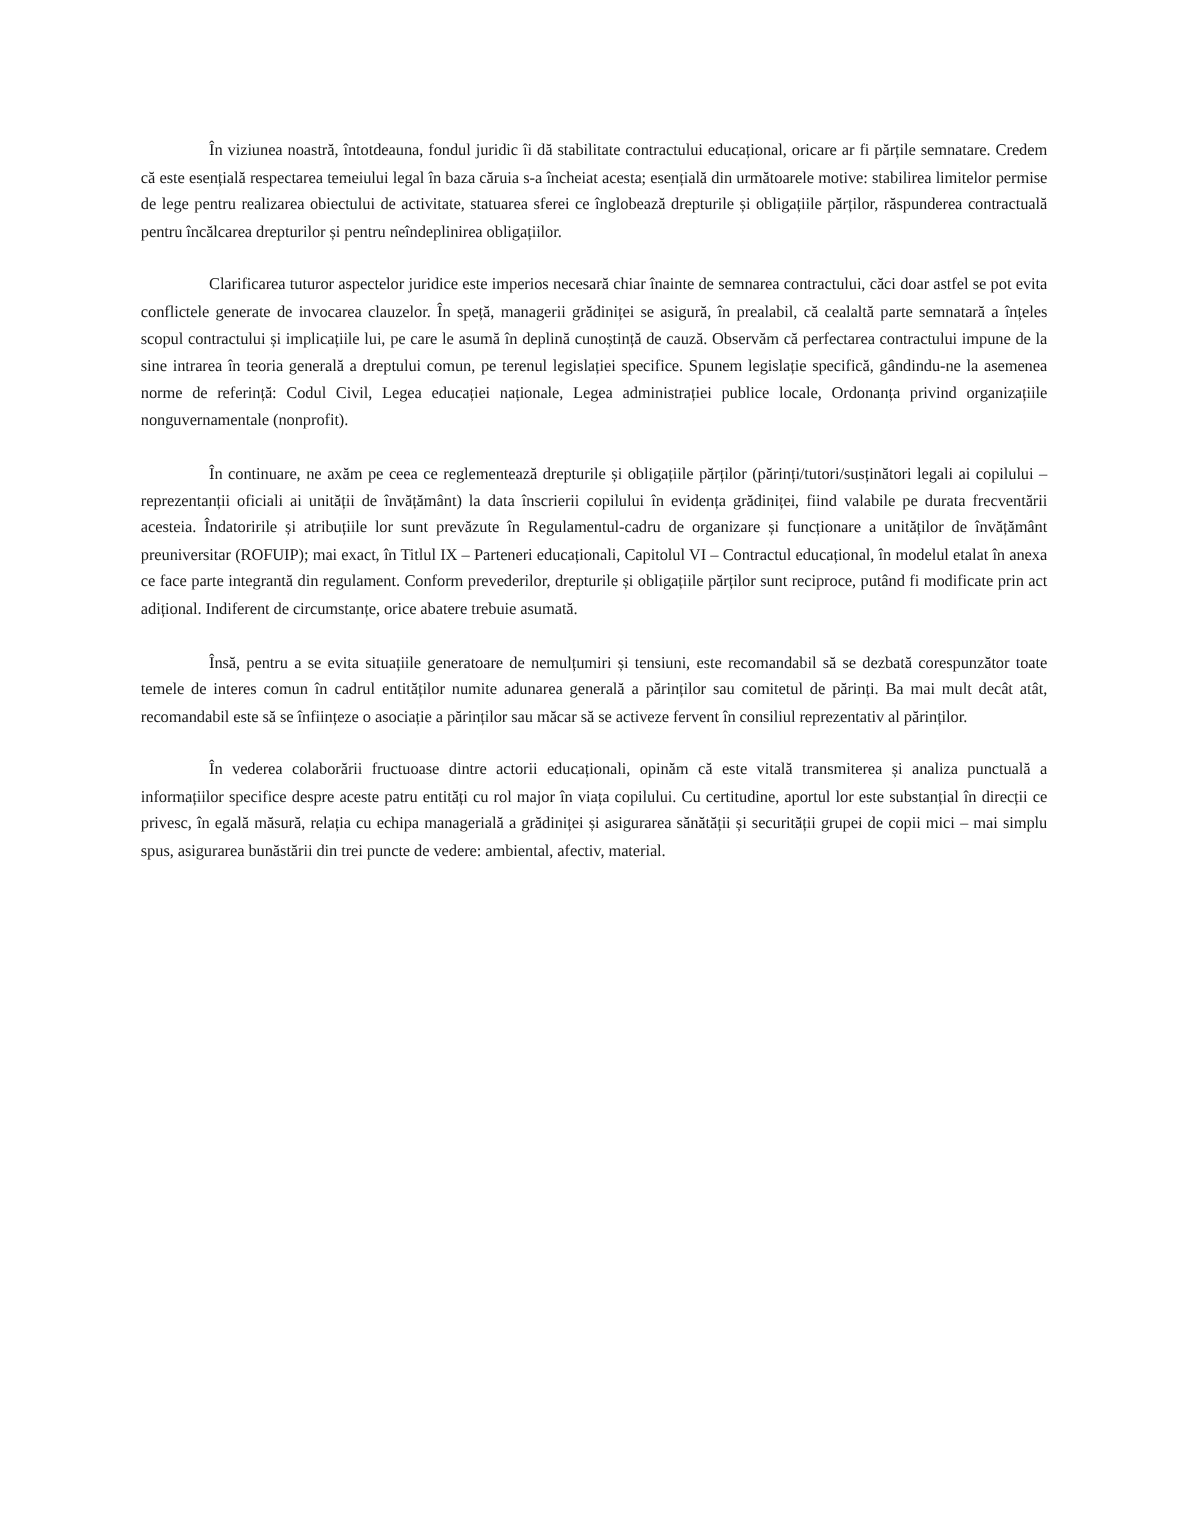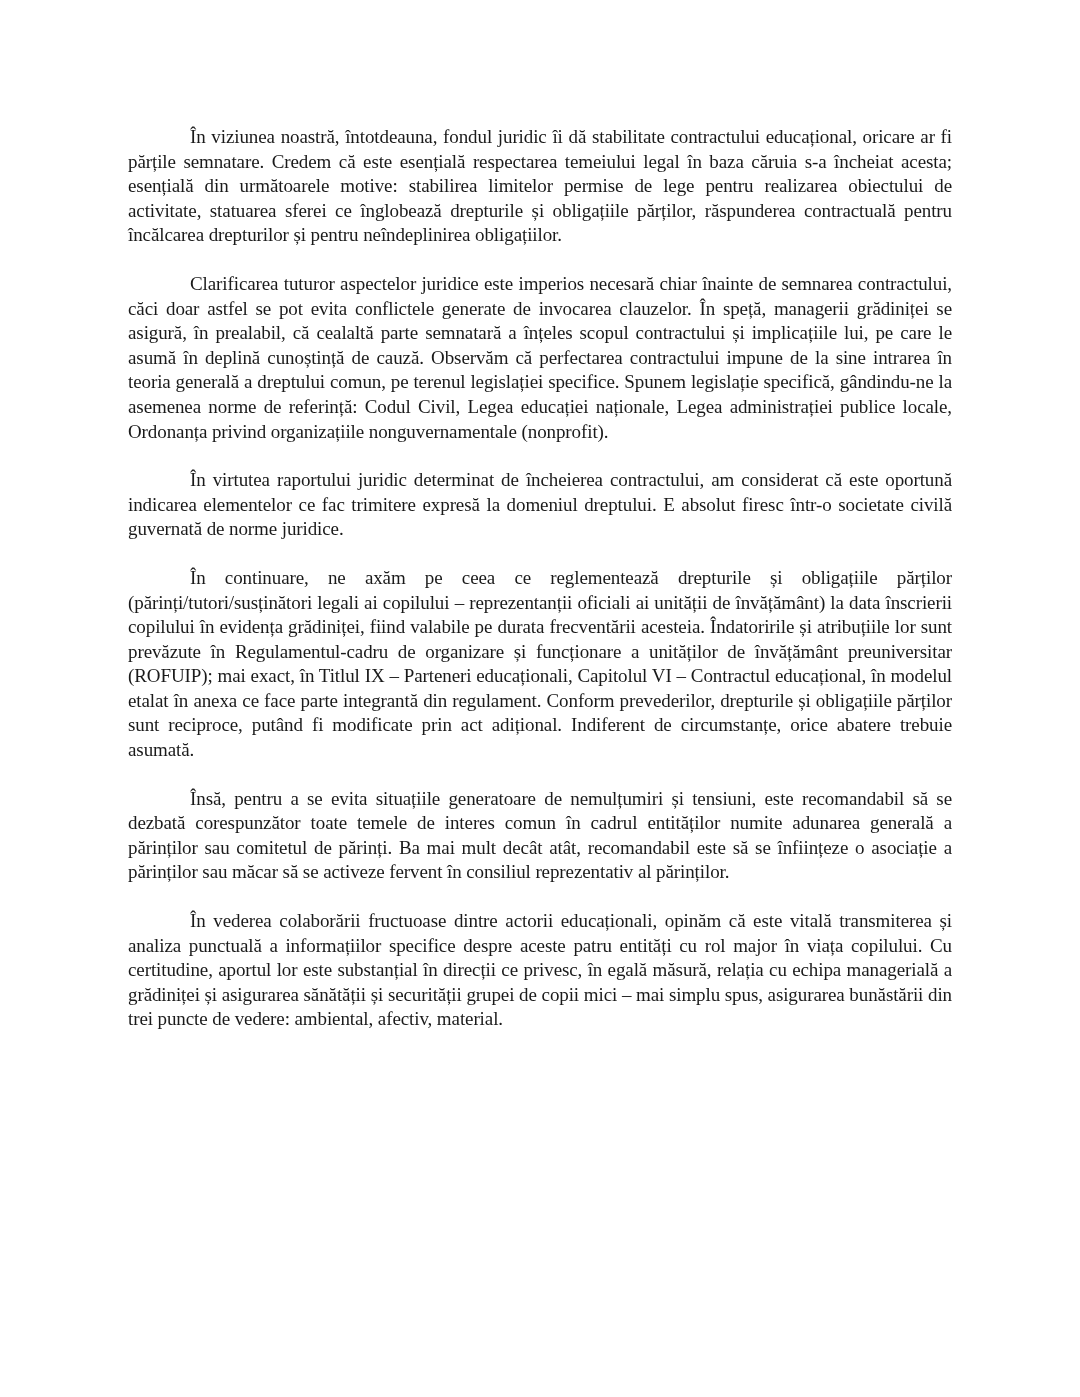--- a/index.html
+++ b/index.html
@@ -12,34 +12,33 @@
     height: 1397px;
     position: relative;
     overflow: hidden;
   }
   .page {
     position: absolute;
     left: 128px;
     top: 125px;
     width: 824px;
     font-family: "Liberation Serif", "DejaVu Serif", serif;
-    font-size: 19px;
+    font-size: 15px;
     line-height: 24.6px;
     color: #1a1a1a;
   }
   .para {
     margin: 0 0 24px 0;
     text-align: justify;
     text-indent: 62px;
     letter-spacing: -0.1px;
   }
 </style>
 </head>
 <body>
 
 <div class="page">
   <p class="para">În viziunea noastră, întotdeauna, fondul juridic îi dă stabilitate contractului educațional, oricare ar fi părțile semnatare. Credem că este esențială respectarea temeiului legal în baza căruia s-a încheiat acesta; esențială din următoarele motive: stabilirea limitelor permise de lege pentru realizarea obiectului de activitate, statuarea sferei ce înglobează drepturile și obligațiile părților, răspunderea contractuală pentru încălcarea drepturilor și pentru neîndeplinirea obligațiilor.</p>
   <p class="para">Clarificarea tuturor aspectelor juridice este imperios necesară chiar înainte de semnarea contractului, căci doar astfel se pot evita conflictele generate de invocarea clauzelor. În speță, managerii grădiniței se asigură, în prealabil, că cealaltă parte semnatară a înțeles scopul contractului și implicațiile lui, pe care le asumă în deplină cunoștință de cauză. Observăm că perfectarea contractului impune de la sine intrarea în teoria generală a dreptului comun, pe terenul legislației specifice. Spunem legislație specifică, gândindu-ne la asemenea norme de referință: Codul Civil, Legea educației naționale, Legea administrației publice locale, Ordonanța privind organizațiile nonguvernamentale (nonprofit).</p>
-  <p class="para">În virtutea raportului juridic determinat de încheierea contractului, am considerat că este oportună indicarea elementelor ce fac trimitere expresă la domeniul dreptului. E absolut firesc într-o societate civilă guvernată de norme juridice.</p>
   <p class="para">În continuare, ne axăm pe ceea ce reglementează drepturile și obligațiile părților (părinți/tutori/susținători legali ai copilului – reprezentanții oficiali ai unității de învățământ) la data înscrierii copilului în evidența grădiniței, fiind valabile pe durata frecventării acesteia. Îndatoririle și atribuțiile lor sunt prevăzute în Regulamentul-cadru de organizare și funcționare a unităților de învățământ preuniversitar (ROFUIP); mai exact, în Titlul IX – Parteneri educaționali, Capitolul VI – Contractul educațional, în modelul etalat în anexa ce face parte integrantă din regulament. Conform prevederilor, drepturile și obligațiile părților sunt reciproce, putând fi modificate prin act adițional. Indiferent de circumstanțe, orice abatere trebuie asumată.</p>
   <p class="para">Însă, pentru a se evita situațiile generatoare de nemulțumiri și tensiuni, este recomandabil să se dezbată corespunzător toate temele de interes comun în cadrul entităților numite adunarea generală a părinților sau comitetul de părinți. Ba mai mult decât atât, recomandabil este să se înființeze o asociație a părinților sau măcar să se activeze fervent în consiliul reprezentativ al părinților.</p>
   <p class="para">În vederea colaborării fructuoase dintre actorii educaționali, opinăm că este vitală transmiterea și analiza punctuală a informațiilor specifice despre aceste patru entități cu rol major în viața copilului. Cu certitudine, aportul lor este substanțial în direcții ce privesc, în egală măsură, relația cu echipa managerială a grădiniței și asigurarea sănătății și securității grupei de copii mici – mai simplu spus, asigurarea bunăstării din trei puncte de vedere: ambiental, afectiv, material.</p>
 </div>
 
 </body></html>

